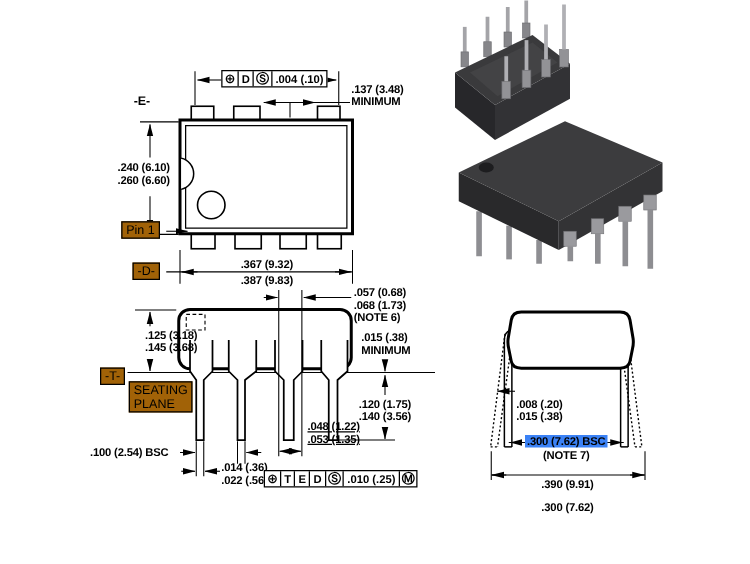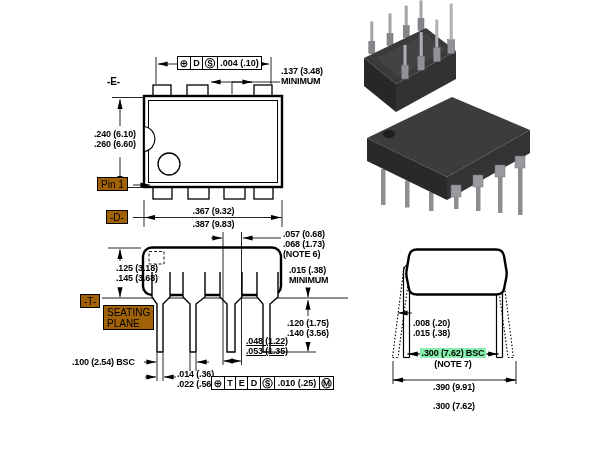--- a/index.html
+++ b/index.html
@@ -4,21 +4,21 @@
 <style>
   html,body{margin:0;padding:0;background:#fff;}
   .canvas{position:relative;width:600px;height:451px;background:#fff;overflow:hidden;
           font-family:"Liberation Sans","DejaVu Sans",sans-serif;color:#000;}
   svg{position:absolute;left:0;top:0;}
   .title{position:absolute;left:191px;top:10px;font-size:24px;font-weight:bold;font-style:italic;
          letter-spacing:.5px;border-bottom:3.5px solid #000;padding:0 3px 0 3px;}
   .dim{position:absolute;font-weight:bold;font-size:9px;line-height:10px;letter-spacing:-.15px;white-space:nowrap;}
   .c{text-align:center;}
   .r{text-align:left;}
-  .bgw{background:#86efac;padding:0 2px;}
+  .bgw{background:#3b82f6;padding:0 2px;}
   .dbox{position:absolute;border:1.2px solid #000;background:#a16207;font-weight:normal;font-size:10px;
         line-height:11px;padding:0.5px 3px;white-space:nowrap;}
   .fcf{position:absolute;display:inline-flex;align-items:stretch;border:1.3px solid #000;background:#fff;
        font-weight:bold;font-size:9px;line-height:12px;white-space:nowrap;}
   .fcf span{padding:0 2.5px;border-right:1px solid #000;display:inline-block;}
   .fcf span:last-child{border-right:none;}
   .fcf .sy{font-size:10.5px;line-height:12px;padding:0 1.5px;}
 </style>
 </head>
 <body>

